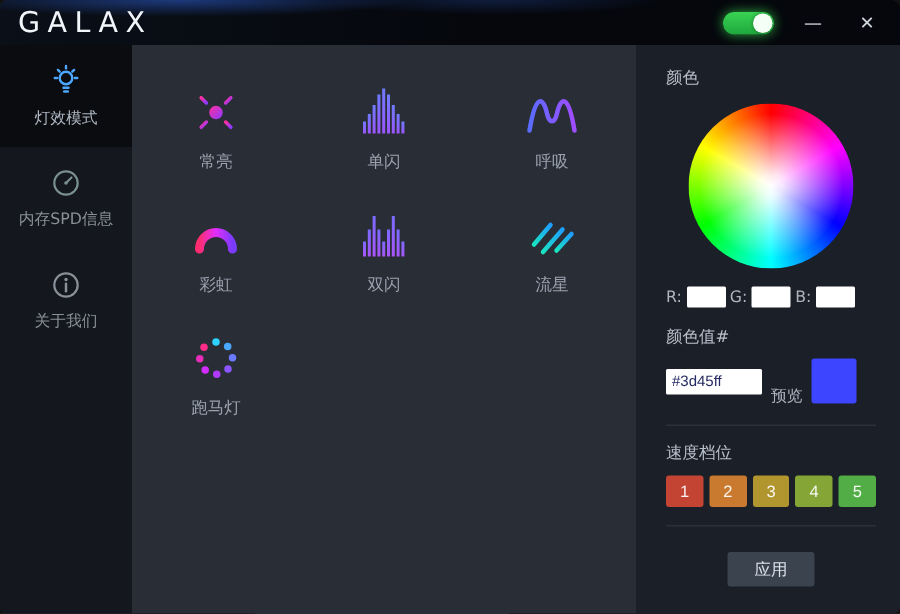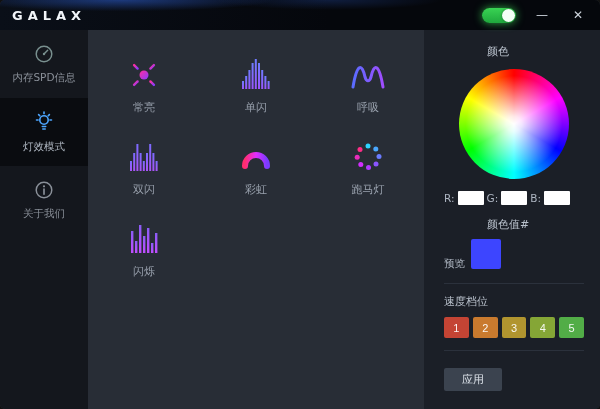--- a/index.html
+++ b/index.html
@@ -7,21 +7,21 @@
   .window { width:600px; height:409px; background:#282d36; border-radius:5px; overflow:hidden;
             display:flex; flex-direction:column; position:relative; }
 
   
   .titlebar { height:30px; flex:0 0 30px; display:flex; align-items:center;
     background:
       radial-gradient(220px 16px at 120px 0, rgba(45,95,210,.55), rgba(0,0,0,0) 70%),
       radial-gradient(160px 14px at 330px 0, rgba(45,95,210,.25), rgba(0,0,0,0) 70%),
       linear-gradient(90deg,#0a0f18,#05070c 55%,#05070c);
     color:#fff; padding:0 12px; }
-  .logo { font-size:13px; font-weight:bold; letter-spacing:5px; color:#f2f5f9; }
+  .logo { font-size:19px; font-weight:normal; letter-spacing:5px; color:#f2f5f9; }
   .tb-right { margin-left:auto; display:flex; align-items:center; gap:16px; }
   .app-title { font-size:11px; font-weight:bold; letter-spacing:2px; color:#eef3f8; font-style:italic; }
   .toggle { width:34px; height:15px; border-radius:8px; background:linear-gradient(180deg,#39d353,#1fa83d);
             position:relative; box-shadow:0 0 8px rgba(57,211,83,.8); cursor:pointer; }
   .toggle .knob { position:absolute; right:1px; top:1px; width:13px; height:13px; border-radius:50%;
             background:#f4fff6; box-shadow:0 0 3px rgba(0,0,0,.4); }
   .win-btn { font-size:12px; color:#cfd6de; width:20px; text-align:center; cursor:pointer; }
 
   
   .body { flex:1; display:flex; min-height:0; }
@@ -36,40 +36,40 @@
   
   .main { flex:1; background:#282d36; padding:14px 0 0 0; }
   .mode-grid { display:grid; grid-template-columns:repeat(3,1fr); }
   .mode-cell { height:82px; display:flex; flex-direction:column; align-items:center; justify-content:center;
                gap:5px; cursor:pointer; }
   .mode-cell .mlabel { font-size:11px; color:#9aa2ae; }
   .mode-cell svg { display:block; }
 
   
   .rpanel { width:176px; background:#1b1f27; padding:14px 16px 14px 20px; display:flex; flex-direction:column; }
-  .sect-label { font-size:11px; color:#b9c1cc;margin-left:43px; }
+  .sect-label { font-size:11px; color:#b9c1cc; }
   .wheel-wrap { display:flex; justify-content:center; margin:10px 0 12px 0; }
   .wheel { width:110px; height:110px; border-radius:50%; cursor:crosshair;
     background:
       radial-gradient(circle at 50% 50%, #ffffff 0%, rgba(255,255,255,.9) 10%, rgba(255,255,255,0) 62%),
       conic-gradient(from 0deg, #ff0000,#ff00ff,#0000ff,#00ffff,#00ff00,#ffff00,#ff0000); }
   .rgb-row { display:flex; align-items:center; gap:3px; margin-bottom:12px; }
   .rgb-row label { font-size:10.5px; color:#aeb6c2; }
   .rgb-input { width:26px; height:14px; border:none; background:#fff; border-radius:1px; font-size:9px; padding:0 2px; }
   .hex-label { margin-bottom:5px; }
   .hex-row { display:flex; align-items:center; gap:6px; padding-bottom:12px; border-bottom:1px solid #2b313c; }
   .hex-input { width:64px; height:17px; border:none; background:#fff; border-radius:1px;
                font-size:10px; color:#262b63; padding:0 4px; }
   .preview-label { font-size:10.5px; color:#aeb6c2;margin-top:20px; }
   .swatch { width:30px; height:30px; border-radius:2px; }
   .speed-title { margin:10px 0 8px 0; }
   .speed-row { display:flex; gap:4px; padding-bottom:12px; border-bottom:1px solid #2b313c; }
   .speed-btn { width:26px; height:21px; border:none; border-radius:2px; color:rgba(255,255,255,.92);
                font-size:11px; cursor:pointer; }
-  .action-row { margin-top:auto; display:flex; gap:14px; padding-bottom:4px; }
+  .action-row { margin-top:auto; display:flex; justify-content:center; gap:14px; padding-bottom:4px; }
   .action-btn { width:58px; height:23px; border:none; border-radius:2px; background:#3b434f;
                 color:#dde3ea; font-size:11px; cursor:pointer; }
 </style>
 </head>
 <body>
 
 <div class="window">
 
   <div class="titlebar">
     <div class="logo">GALAX</div>
@@ -78,50 +78,50 @@
           <div class="knob"></div>
         </div>
       <span class="win-btn">—</span>
       <span class="win-btn">✕</span>
     </div>
   </div>
 
   <div class="body">
 
     <div class="sidebar">
-      <div class="side-item">
-        <span>
-          <svg width="22" height="22" viewBox="0 0 24 24">
-            <circle cx="12" cy="12" r="8.5" fill="none" stroke="#79908f" stroke-width="1.6"></circle>
-            <line x1="12" y1="12" x2="16" y2="8" stroke="#79908f" stroke-width="1.6" stroke-linecap="round"></line>
-            <circle cx="12" cy="12" r="1.3" fill="#79908f"></circle>
-          </svg>
-        </span>
-        <span>内存SPD信息</span>
-      </div>
       <div class="side-item active">
         <span>
           <svg width="24" height="24" viewBox="0 0 24 24">
             <g stroke="#4da6ff" stroke-width="1.6" stroke-linecap="round" fill="none">
               <circle cx="12" cy="10" r="4.2"></circle>
               <line x1="10.3" y1="16.5" x2="13.7" y2="16.5"></line>
               <line x1="10.8" y1="19" x2="13.2" y2="19"></line>
               <line x1="12" y1="2" x2="12" y2="3.6"></line>
               <line x1="4.5" y1="10" x2="6.1" y2="10"></line>
               <line x1="17.9" y1="10" x2="19.5" y2="10"></line>
               <line x1="6.6" y1="4.6" x2="7.8" y2="5.8"></line>
               <line x1="16.2" y1="5.8" x2="17.4" y2="4.6"></line>
             </g>
           </svg>
         </span>
         <span>灯效模式</span>
       </div>
       <div class="side-item">
         <span>
           <svg width="22" height="22" viewBox="0 0 24 24">
+            <circle cx="12" cy="12" r="8.5" fill="none" stroke="#79908f" stroke-width="1.6"></circle>
+            <line x1="12" y1="12" x2="16" y2="8" stroke="#79908f" stroke-width="1.6" stroke-linecap="round"></line>
+            <circle cx="12" cy="12" r="1.3" fill="#79908f"></circle>
+          </svg>
+        </span>
+        <span>内存SPD信息</span>
+      </div>
+      <div class="side-item">
+        <span>
+          <svg width="22" height="22" viewBox="0 0 24 24">
             <circle cx="12" cy="12" r="8.5" fill="none" stroke="#8a9099" stroke-width="1.6"></circle>
             <circle cx="12" cy="8" r="1.2" fill="#8a9099"></circle>
             <line x1="12" y1="11" x2="12" y2="16.5" stroke="#8a9099" stroke-width="1.8" stroke-linecap="round"></line>
           </svg>
         </span>
         <span>关于我们</span>
       </div>
     </div>
 
     <div class="main">
@@ -189,20 +189,36 @@
               <path d="M5 32 C9 8, 14 8, 17 22 C18.5 27, 21.5 27, 23 22 C26 8, 31 8, 35 32" fill="none" stroke="url(#gwav)" stroke-width="3" stroke-linecap="round"></path>
             </svg>
           </span>
           <span class="mlabel">呼吸</span>
         </div>
 
         <div class="mode-cell">
           <span>
             <svg width="40" height="40" viewBox="0 0 40 40">
               <defs>
+                  <linearGradient id="grb" x1="0" y1="0" x2="1" y2="0">
+                <stop offset="0" stop-color="#ff2d6f"></stop>
+                    <stop offset="0.5" stop-color="#e22dff"></stop>
+                    <stop offset="1" stop-color="#7a3bff"></stop>
+                  </linearGradient>
+                </defs>
+              <path d="M9 29 A11 11 0 0 1 31 29" fill="none" stroke="url(#grb)" stroke-width="6" stroke-linecap="round"></path>
+            </svg>
+          </span>
+          <span class="mlabel">彩虹</span>
+        </div>
+
+        <div class="mode-cell">
+          <span>
+            <svg width="40" height="40" viewBox="0 0 40 40">
+              <defs>
                   <linearGradient id="gb2" x1="0" y1="0" x2="0" y2="1">
                 <stop offset="0" stop-color="#7b6bff"></stop>
                     <stop offset="1" stop-color="#a855f7"></stop>
                   </linearGradient>
                 </defs>
               <g fill="url(#gb2)">
                 <rect x="6" y="24" width="2" height="10"></rect>
                   <rect x="9.2" y="16" width="2" height="18"></rect>
                 <rect x="12.4" y="7" width="2" height="27"></rect>
                   <rect x="15.6" y="16" width="2" height="18"></rect>
@@ -210,76 +226,56 @@
                   <rect x="22" y="16" width="2" height="18"></rect>
                 <rect x="25.2" y="7" width="2" height="27"></rect>
                   <rect x="28.4" y="16" width="2" height="18"></rect>
                 <rect x="31.6" y="24" width="2" height="10"></rect>
               </g>
             </svg>
           </span>
           <span class="mlabel">双闪</span>
         </div>
 
-        <div class="mode-cell">
-          <span>
-            <svg width="40" height="40" viewBox="0 0 40 40">
-              <defs>
-                  <linearGradient id="grb" x1="0" y1="0" x2="1" y2="0">
-                <stop offset="0" stop-color="#ff2d6f"></stop>
-                    <stop offset="0.5" stop-color="#e22dff"></stop>
-                    <stop offset="1" stop-color="#7a3bff"></stop>
-                  </linearGradient>
-                </defs>
-              <path d="M9 29 A11 11 0 0 1 31 29" fill="none" stroke="url(#grb)" stroke-width="6" stroke-linecap="round"></path>
-            </svg>
-          </span>
-          <span class="mlabel">彩虹</span>
-        </div>
-
-
+
+        <div class="mode-cell">
+          <span>
+            <svg width="40" height="40" viewBox="0 0 40 40">
+              <defs>
+                  <linearGradient id="gmt" x1="0" y1="1" x2="1" y2="0">
+                <stop offset="0" stop-color="#19e3c2"></stop>
+                    <stop offset="1" stop-color="#1f9dff"></stop>
+                  </linearGradient>
+                </defs>
+              <g stroke="url(#gmt)" stroke-width="3" stroke-linecap="round">
+                <line x1="8" y1="26" x2="19" y2="13"></line>
+                <line x1="14" y1="31" x2="27" y2="16"></line>
+                <line x1="23" y1="30" x2="33" y2="19"></line>
+              </g>
+            </svg>
+          </span>
+          <span class="mlabel">流星</span>
+        </div>
 
         <div class="mode-cell">
           <span>
             <svg width="40" height="40" viewBox="0 0 40 40">
               <circle cx="20" cy="9" r="2.5" fill="#2dd4ff"></circle>
               <circle cx="27.8" cy="12" r="2.5" fill="#4aa8ff"></circle>
               <circle cx="31" cy="19.5" r="2.5" fill="#6a7bff"></circle>
               <circle cx="28" cy="27" r="2.5" fill="#8b55ff"></circle>
               <circle cx="20.5" cy="30.5" r="2.5" fill="#b03bff"></circle>
               <circle cx="12.8" cy="27.6" r="2.5" fill="#d22dff"></circle>
               <circle cx="9.2" cy="20.2" r="2.5" fill="#e82dbb"></circle>
               <circle cx="12" cy="12.5" r="2.5" fill="#ff2d88"></circle>
             </svg>
           </span>
           <span class="mlabel">跑马灯</span>
         </div>
 
-        <div class="mode-cell">
-          <span>
-            <svg width="40" height="40" viewBox="0 0 40 40">
-              <defs>
-                  <linearGradient id="gb3" x1="0" y1="0" x2="0" y2="1">
-                <stop offset="0" stop-color="#8b5cf6"></stop>
-                    <stop offset="1" stop-color="#c04dff"></stop>
-                  </linearGradient>
-                </defs>
-              <g fill="url(#gb3)">
-                <rect x="7" y="12" width="2.4" height="22"></rect>
-                  <rect x="11" y="22" width="2.4" height="12"></rect>
-                <rect x="15" y="6" width="2.4" height="28"></rect>
-                  <rect x="19" y="17" width="2.4" height="17"></rect>
-                <rect x="23" y="9" width="2.4" height="25"></rect>
-                  <rect x="27" y="24" width="2.4" height="10"></rect>
-                <rect x="31" y="14" width="2.4" height="20"></rect>
-              </g>
-            </svg>
-          </span>
-          <span class="mlabel">闪烁</span>
-        </div>
 
 
         <div></div>
           <div></div>
       </div>
     </div>
 
     <div class="rpanel">
       <div class="sect-label">颜色</div>
 
@@ -291,20 +287,21 @@
         <label>R:</label>
         <input class="rgb-input" style="">
         <label>G:</label>
         <input class="rgb-input" style="">
         <label>B:</label>
         <input class="rgb-input" style="">
       </div>
 
       <div class="sect-label hex-label">颜色值#</div>
       <div class="hex-row">
+        <input class="hex-input" value="#3d45ff" style="">
         <span class="preview-label">预览</span>
         <div class="swatch" style="background: rgb(61, 69, 255);"></div>
       </div>
 
       <div class="sect-label speed-title">速度档位</div>
       <div class="speed-row">
         <button class="speed-btn" style="background: rgb(196, 68, 52);">1</button>
         <button class="speed-btn" style="background: rgb(201, 122, 46);">2</button>
         <button class="speed-btn" style="background: rgb(177, 149, 47);">3</button>
         <button class="speed-btn" style="background: rgb(133, 166, 54);">4</button>

